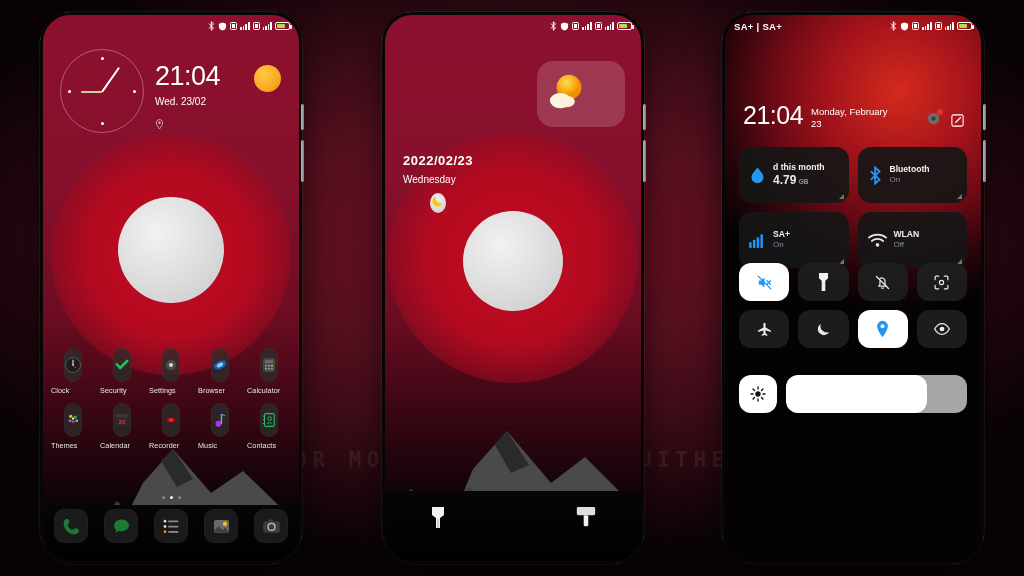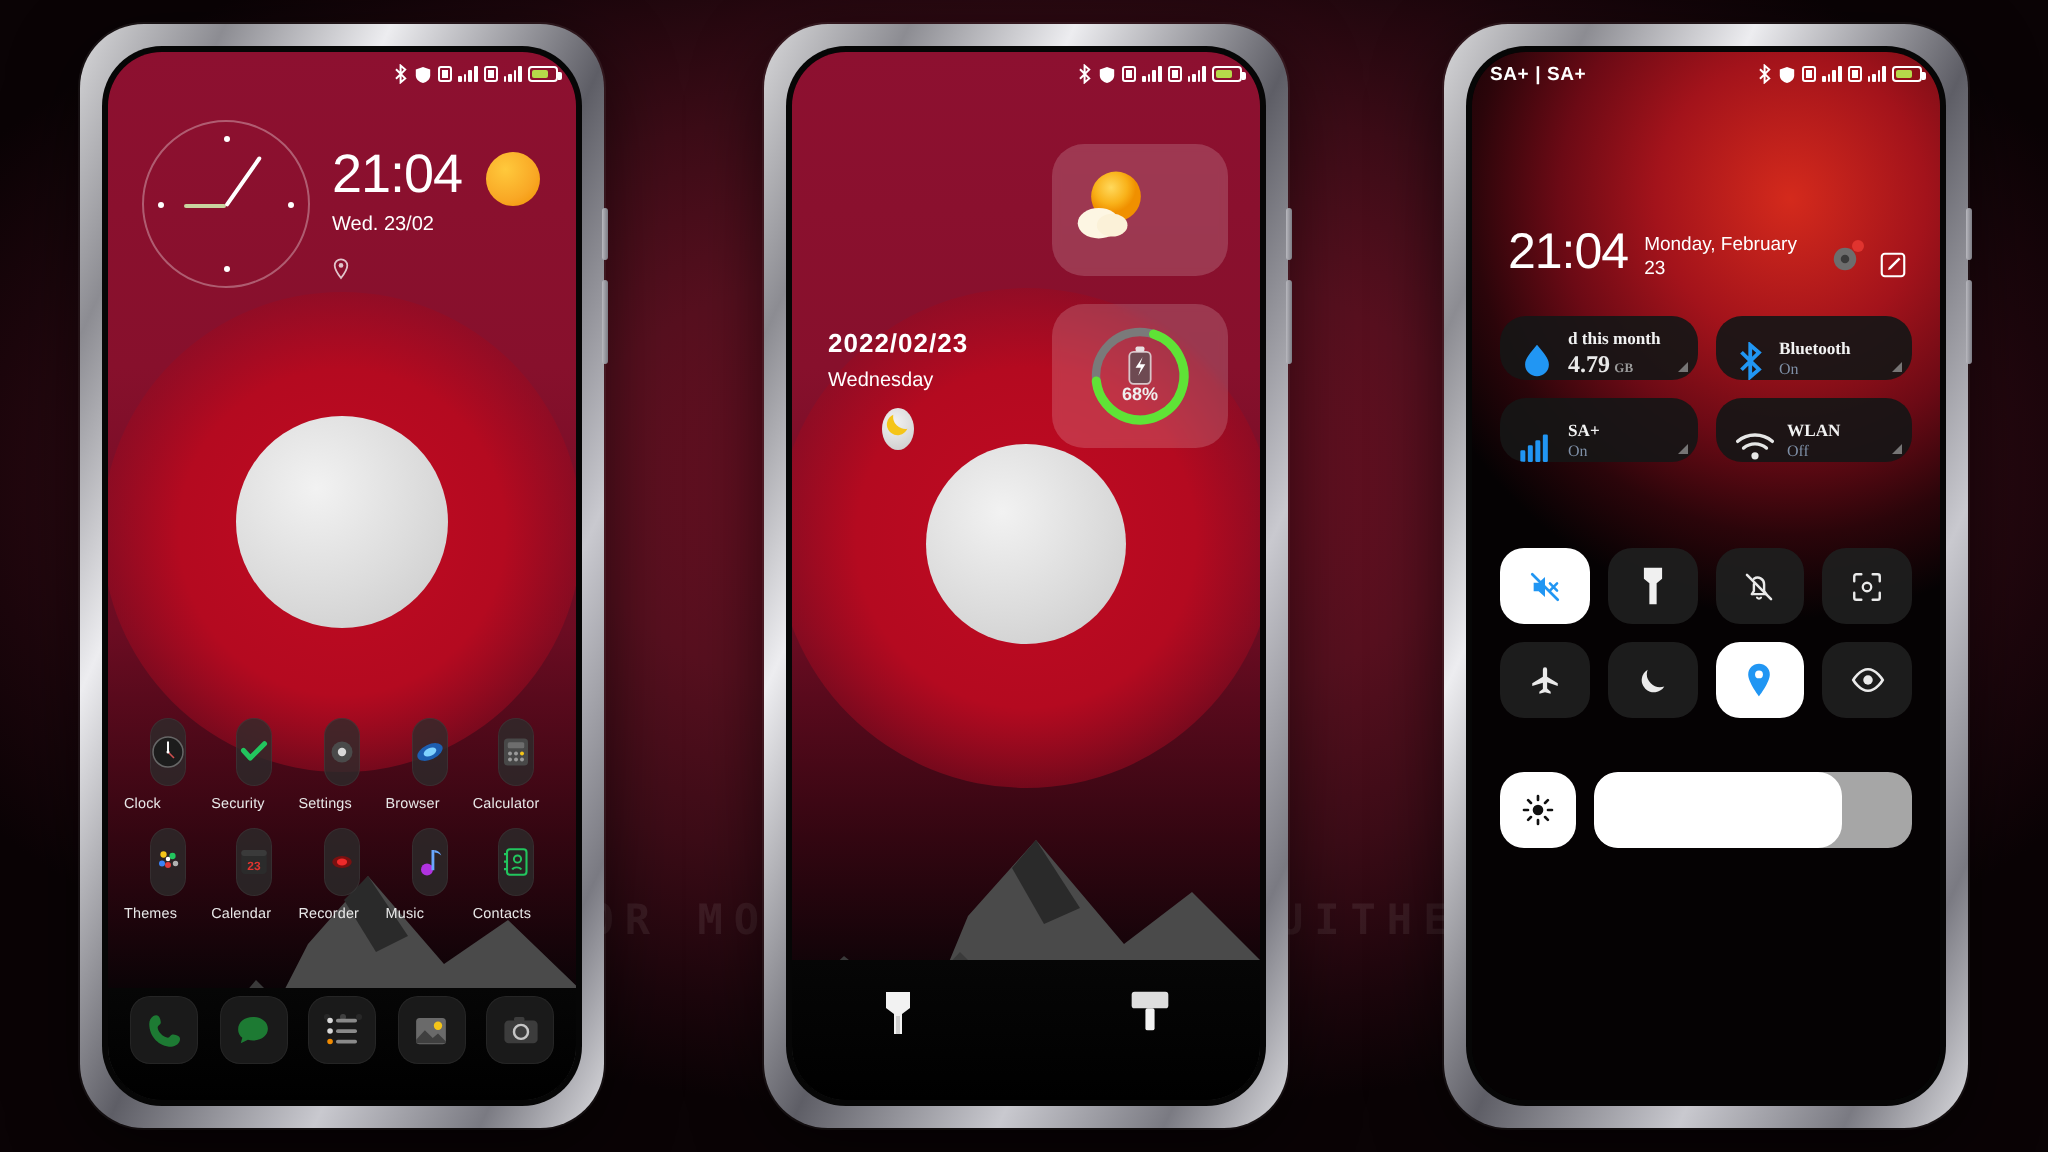--- a/index.html
+++ b/index.html
@@ -27,21 +27,21 @@
     color: rgba(255,255,255,0.075);
     white-space: nowrap;
     z-index: 1;
     font-family: "DejaVu Sans Mono", monospace;
   }
 
   
   .phone {
     position: absolute;
     border-radius: 32px;
-    padding: 11px;
+    padding: 0;
     background: linear-gradient(115deg,#d8d8da 0%,#8c8c92 14%,#ededf0 30%,#5e5e66 52%,#c9c9cf 72%,#7a7a82 88%,#dcdce0 100%);
     box-shadow: 0 10px 34px rgba(0,0,0,0.6), 0 0 0 1px rgba(255,255,255,0.08);
     z-index: 3;
   }
   .phone .bezel {
     width: 100%; height: 100%;
     border-radius: 30px;
     background: #060606;
     padding: 3px;
     overflow: hidden;
@@ -231,24 +231,24 @@
   }
   .cc-time .tt { font-size:25px;color:#fff;font-weight:400;line-height:1;letter-spacing:-.5px;}
   .cc-time .dd { font-size:9.5px;color:#fff;line-height:1.28;max-width:84px;padding-top:3px;}
   .cc-icons { position:absolute; right:16px; top:96px; display:flex;gap:9px;align-items:center;z-index:5;}
 
   .tiles {
     position:absolute; left:14px; right:14px; top:132px;
     display:grid; grid-template-columns: 1fr 1fr; gap: 9px; z-index:5;
   }
   .tile {
-    height: 32px; border-radius: 13px;
+    height: 56px; border-radius: 13px;
     background: rgba(22,22,22,0.92);
-    display:flex; align-items:flex-end; gap:7px; padding: 0 10px;
-    position:relative; overflow:hidden;font-family:Liberation Serif, serif;
+    display:flex; align-items:center; gap:7px; padding: 0 10px;
+    position:relative; overflow:hidden;
   }
   .tile .tx { display:flex;flex-direction:column;justify-content:center;}
   .tile .t1 { font-size:8.6px;color:#f2f2f2;font-weight:600;line-height:1.25;}
   .tile .t2 { font-size:8px;color:#7e8fa6;line-height:1.3;}
   .tile .t1 b { font-size:12px;font-weight:600;color:#e9e9e9;}
   .tile .t1 small { font-size:6.5px;color:#9a9a9a;}
   .tile .corner {
     position:absolute;right:5px;bottom:4px;width:0;height:0;
     border-left:5px solid transparent;border-bottom:5px solid rgba(150,150,150,0.75);
   }
@@ -571,34 +571,20 @@
                 <stop offset="0%" stop-color="#ffd95c"></stop>
                 <stop offset="65%" stop-color="#f9b21a"></stop>
                 <stop offset="100%" stop-color="#f09000"></stop>
               </radialGradient>
             </defs>
           <ellipse cx="15" cy="32" rx="11" ry="8" fill="#fdf6e3"></ellipse>
           <ellipse cx="22" cy="33" rx="8" ry="6" fill="#fbf1d8"></ellipse>
         </svg>
       </div>
 
-      <div class="card" id="battery-card">
-        <div class="ring-wrap">
-          <svg width="54" height="54" viewBox="0 0 54 54">
-            <circle cx="27" cy="27" r="22" fill="none" stroke="#7a7a7a" stroke-width="4.2"></circle>
-            <circle cx="27" cy="27" r="22" fill="none" stroke="#5fe336" stroke-width="4.6" stroke-linecap="round" stroke-dasharray="94 138" transform="rotate(-72 27 27)"></circle>
-          </svg>
-          <svg width="16" height="22" viewBox="0 0 18 24" style="position:absolute;left:19px;top:11px;">
-            <rect x="3" y="4" width="12" height="18" rx="2.4" fill="#6e4a52" stroke="#d8c5c9" stroke-width="1"></rect>
-            <rect x="6.5" y="1" width="5" height="3" rx="1" fill="#e8e0e2"></rect>
-            <path d="M10.5 7l-4 6h3l-1.5 4.5L12 11h-3z" fill="#fff"></path>
-          </svg>
-          <div class="ring-pct">68%</div>
-        </div>
-      </div>
 
       <div class="lock-shortcuts">
         <svg width="18" height="26" viewBox="0 0 18 26">
           <path d="M3 2h12v8l-4 3v10h-4V13L3 10z" fill="#f2f2f2"></path>
           <rect x="8" y="14" width="2" height="9" fill="#cfcfcf"></rect>
         </svg>
         <svg width="22" height="24" viewBox="0 0 24 26">
           <rect x="2" y="2" width="20" height="9" rx="1.6" fill="#dedede"></rect>
           <rect x="9.5" y="11" width="5" height="12" rx="1.2" fill="#f2f2f2"></rect>
         </svg>

